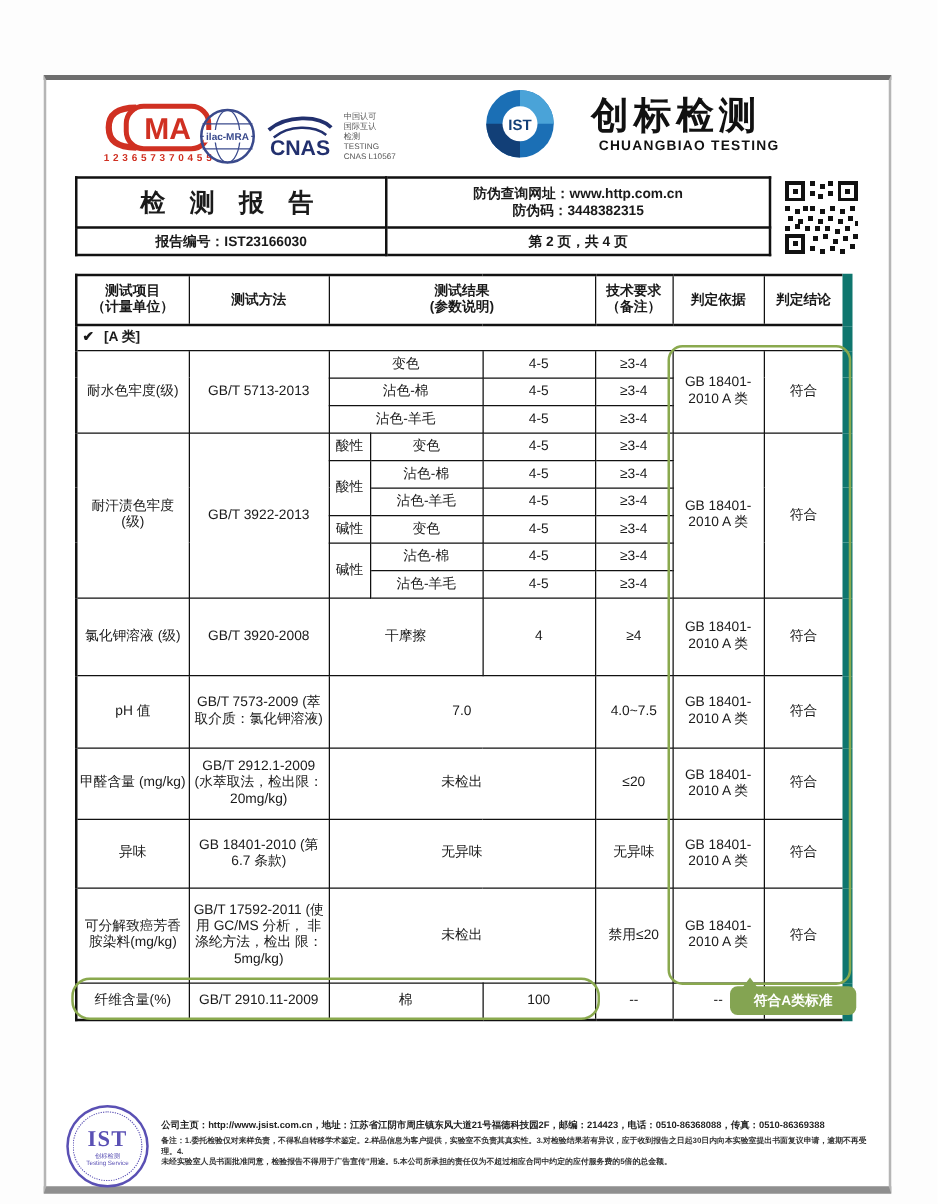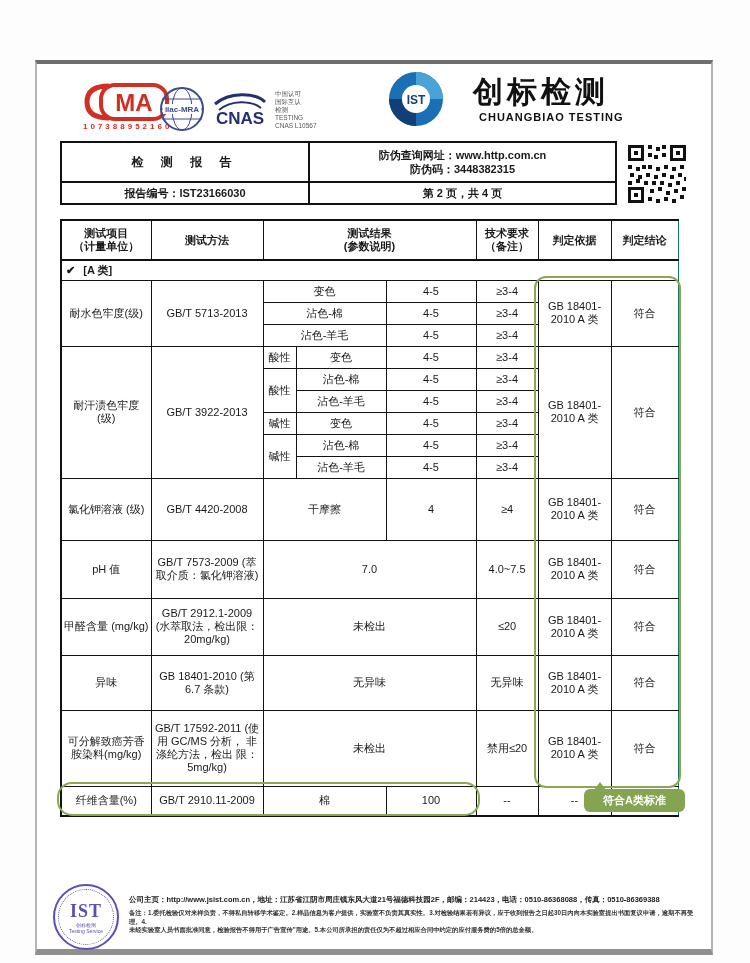--- a/index.html
+++ b/index.html
@@ -14,32 +14,32 @@
   .cma-num { position:absolute; left:46px; top:58px; font-size:8px; letter-spacing:3px; color:#d03022; font-weight:bold; }
   .logo-ilac { position:absolute; left:122px; top:22px; width:46px; height:46px; }
   .logo-cnas { position:absolute; left:174px; top:26px; width:58px; height:40px; }
   .cnas-side { position:absolute; left:238px; top:26px; font-size:6.5px; line-height:8px; color:#555; }
   .logo-ist { position:absolute; left:350px; top:6px; width:58px; height:58px; }
   .brand-cn { position:absolute; left:436px; top:8px; font-size:30px; font-weight:bold; letter-spacing:4px; color:#111; }
   .brand-en { position:absolute; left:442px; top:47px; font-size:11px; font-weight:bold; color:#111; letter-spacing:1px; }
   
   .info-table { position:absolute; left:23px; top:77px; width:557px; border-collapse:collapse; }
   .info-table td { border:2px solid #111; text-align:center; vertical-align:middle; }
-  .it-title { width:248px; height:40px; font-size:12px; font-weight:bold; letter-spacing:7px; }
+  .it-title { width:248px; height:40px; font-size:20px; font-weight:bold; letter-spacing:7px; }
   .it-anti { font-size:11px; font-weight:bold; line-height:14px; }
   .it-no { height:22px; font-size:11px; font-weight:bold; }
   .it-page { font-size:11px; font-weight:bold; }
   .qr { position:absolute; left:589px; top:79px; width:62px; height:62px; }
   
   .maintable-wrap { position:absolute; left:23px; top:155px; width:621px; }
   table.main { border-collapse:collapse; width:617px; table-layout:fixed; }
   table.main td { border:1px solid #111; text-align:center; vertical-align:middle; font-size:11px; line-height:13px; padding:1px 2px; }
   table.main tr.head td { border-bottom:2px solid #111; border-top:2px solid #111; font-weight:bold; }
   table.main td.lb { border-left:2px solid #111;margin-left:23px; }
-  table.main td.rb { border-right:1px solid #0f766e; }
+  table.main td.rb { border-right:8px solid #0f766e; }
   table.main tr.last td { border-bottom:2px solid #111; }
   .sec-row td { text-align:left !important; font-weight:bold; padding-left:4px !important; }
   .check { display:inline-block; margin-right:8px; }
   
   .green-box-cols { position:absolute; left:474px; top:57px; width:147px; height:512px; border:2px solid #8aa94e; border-radius:12px; pointer-events:none; }
   .green-box-row  { position:absolute; left:-3px; top:563px; width:423px; height:34px; border:2px solid #8aa94e; border-radius:15px; pointer-events:none; }
   .callout { position:absolute; left:524px; top:570px; background:#84a452; color:#fff; font-size:11px; font-weight:bold; padding:4px 19px; border-radius:6px; white-space:nowrap; z-index:5; }
   .callout:before { content:""; position:absolute; left:10px; top:-7px; border-left:6px solid transparent; border-right:6px solid transparent; border-bottom:8px solid #84a452; }
   
   .stamp { position:absolute; left:16px; top:820px; width:66px; height:66px; border:2.5px solid #5a50b4; border-radius:50%; display:flex; flex-direction:column; align-items:center; justify-content:center; color:#5a50b4; }
@@ -54,21 +54,21 @@
 </head>
 <body>
 
 <div class="page">
 
   <svg class="logo-cma" viewBox="0 0 92 44">
     <path d="M30 6 C14 6 8 12 8 22 C8 32 14 38 30 38" fill="none" stroke="#d03022" stroke-width="5"></path>
     <rect x="22" y="5" width="66" height="34" rx="14" fill="none" stroke="#d03022" stroke-width="4"></rect>
     <text x="55" y="31" text-anchor="middle" font-size="24" font-weight="bold" fill="#d03022" font-family="Liberation Sans, sans-serif">MA</text>
   </svg>
-  <div class="cma-num">107388952160</div>
+  <div class="cma-num">123657370455</div>
 
   <svg class="logo-ilac" viewBox="0 0 46 46">
     <circle cx="23" cy="23" r="21" fill="none" stroke="#3a4a8c" stroke-width="2"></circle>
     <ellipse cx="23" cy="23" rx="10" ry="21" fill="none" stroke="#3a4a8c" stroke-width="1"></ellipse>
     <line x1="3" y1="13" x2="43" y2="13" stroke="#3a4a8c" stroke-width="1"></line>
     <line x1="2" y1="23" x2="44" y2="23" stroke="#3a4a8c" stroke-width="1"></line>
     <line x1="3" y1="33" x2="43" y2="33" stroke="#3a4a8c" stroke-width="1"></line>
     <rect x="4" y="18" width="38" height="10" fill="#fff"></rect>
     <text x="23" y="26" text-anchor="middle" font-size="8" font-weight="bold" fill="#3a4a8c" font-family="Liberation Sans, sans-serif">ilac-MRA</text>
   </svg>
@@ -257,21 +257,21 @@
         <td>≥3-4</td>
       </tr>
       <tr style="height:22px">
         <td>沾色-羊毛</td>
         <td>4-5</td>
         <td>≥3-4</td>
       </tr>
 
       <tr style="height:62px">
         <td class="lb">氯化钾溶液 (级)</td>
-        <td>GB/T 4420-2008</td>
+        <td>GB/T 3920-2008</td>
         <td colspan="2">干摩擦</td>
         <td>4</td>
         <td>≥4</td>
         <td>GB 18401-2010 A 类</td>
         <td class="rb">符合</td>
       </tr>
 
       <tr style="height:58px">
         <td class="lb">pH 值</td>
         <td>GB/T 7573-2009 (萃取介质：氯化钾溶液)</td>

